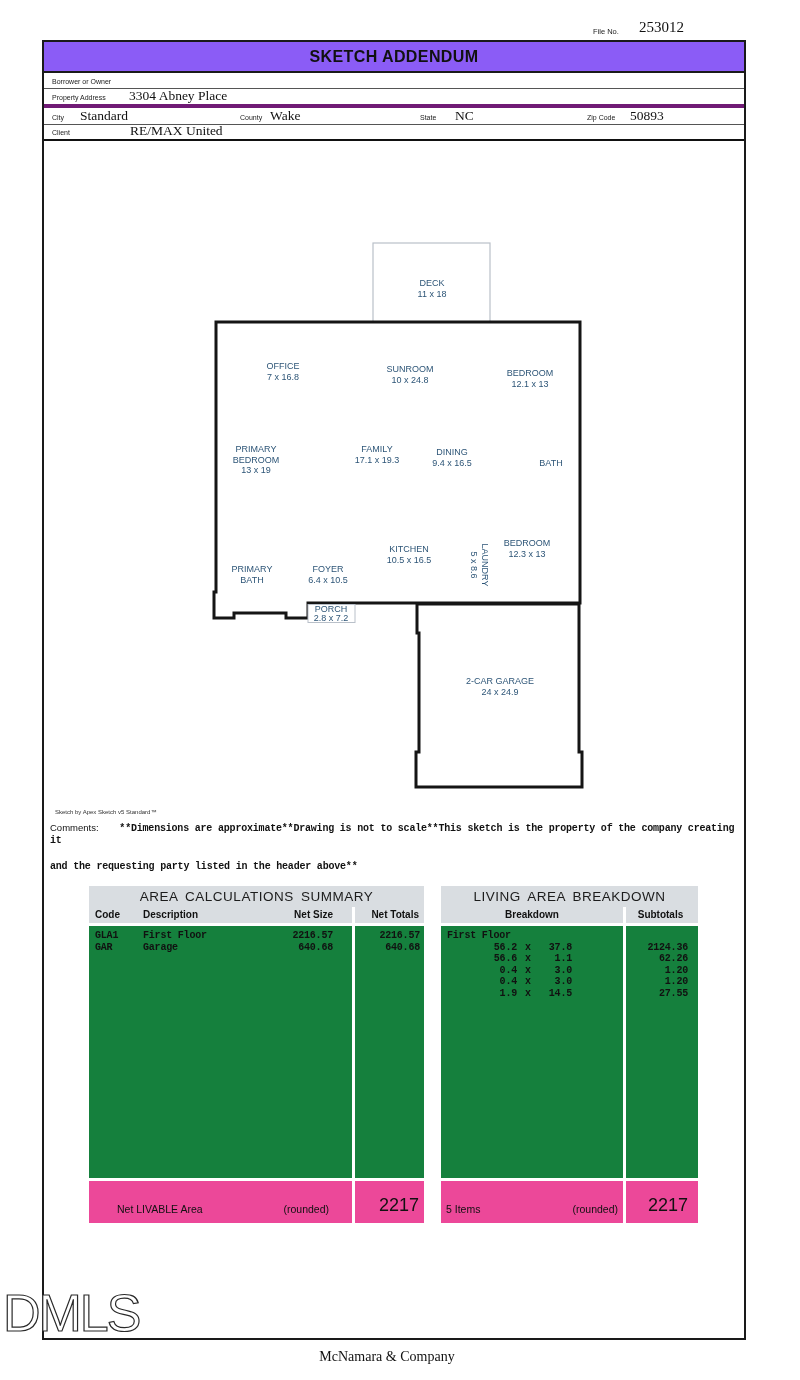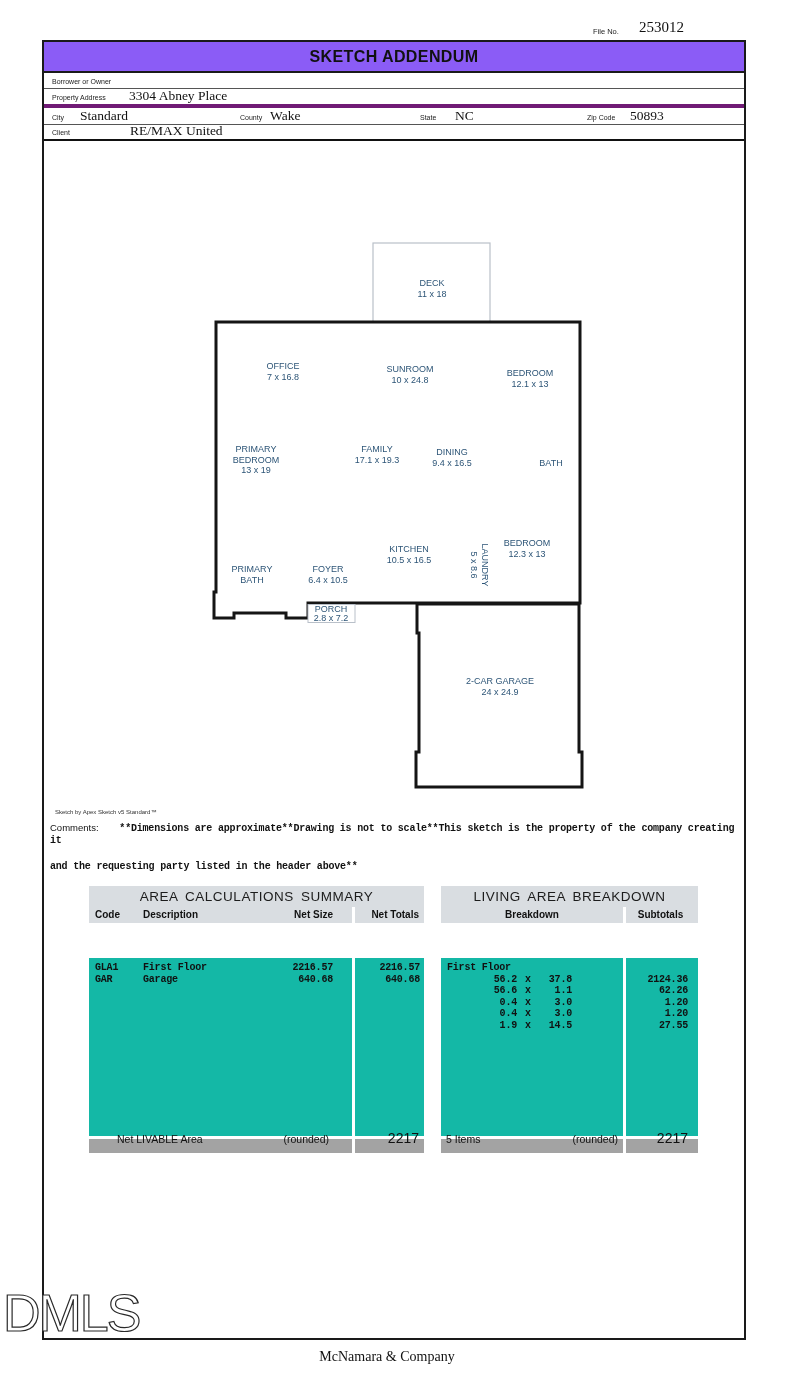--- a/index.html
+++ b/index.html
@@ -43,27 +43,27 @@
   .comments-label { font-size:9.5px; }
   .mono { font-family:"Liberation Mono", monospace; font-weight:bold; font-size:10px; letter-spacing:-0.2px; }
   .comments .line2 { margin-top:15px; }
 
   
   .tbl { position:absolute; top:886px; }
   .tbl-band { background:#d9dde1; height:37px; position:relative; }
   .tbl-title { text-align:center; font-size:13.5px; letter-spacing:0.5px; word-spacing:3px; padding-top:3px; color:#1c1c1c; }
   .hdr { position:absolute; font-size:10px; font-weight:bold; bottom:3px; white-space:nowrap; }
   .tbl-gap { height:3px; background:#ffffff; }
-  .tbl-body { background:#14b8a6; height:178px; position:relative; padding-top:4px;margin-top:32px; }
-  .tbl-foot { background:#a3a3a3; height:14px; position:relative; }
+  .tbl-body { background:#15803d; height:252px; position:relative; padding-top:4px; }
+  .tbl-foot { background:#ec4899; height:42px; position:relative; }
   .divider { position:absolute; width:3px; background:#ffffff; top:21px; bottom:0; }
   .trow { position:relative; height:11.5px; }
   .tcell { position:absolute; white-space:nowrap; }
   .foot-label { position:absolute; bottom:8px; font-size:10.5px; white-space:nowrap; }
-  .foot-total { position:absolute; bottom:7px; font-size:14px; white-space:nowrap; }
+  .foot-total { position:absolute; bottom:7px; font-size:18px; white-space:nowrap; }
 
   
   .watermark { left:0px; top:1284px; z-index:5; }
   .company-footer { left:42px; top:1349px; width:690px; text-align:center;
     font-family:"Liberation Serif", serif; font-size:14px; }
 </style>
 </head>
 <body>
 
 <span class="abs fileno-label">File No.</span>

